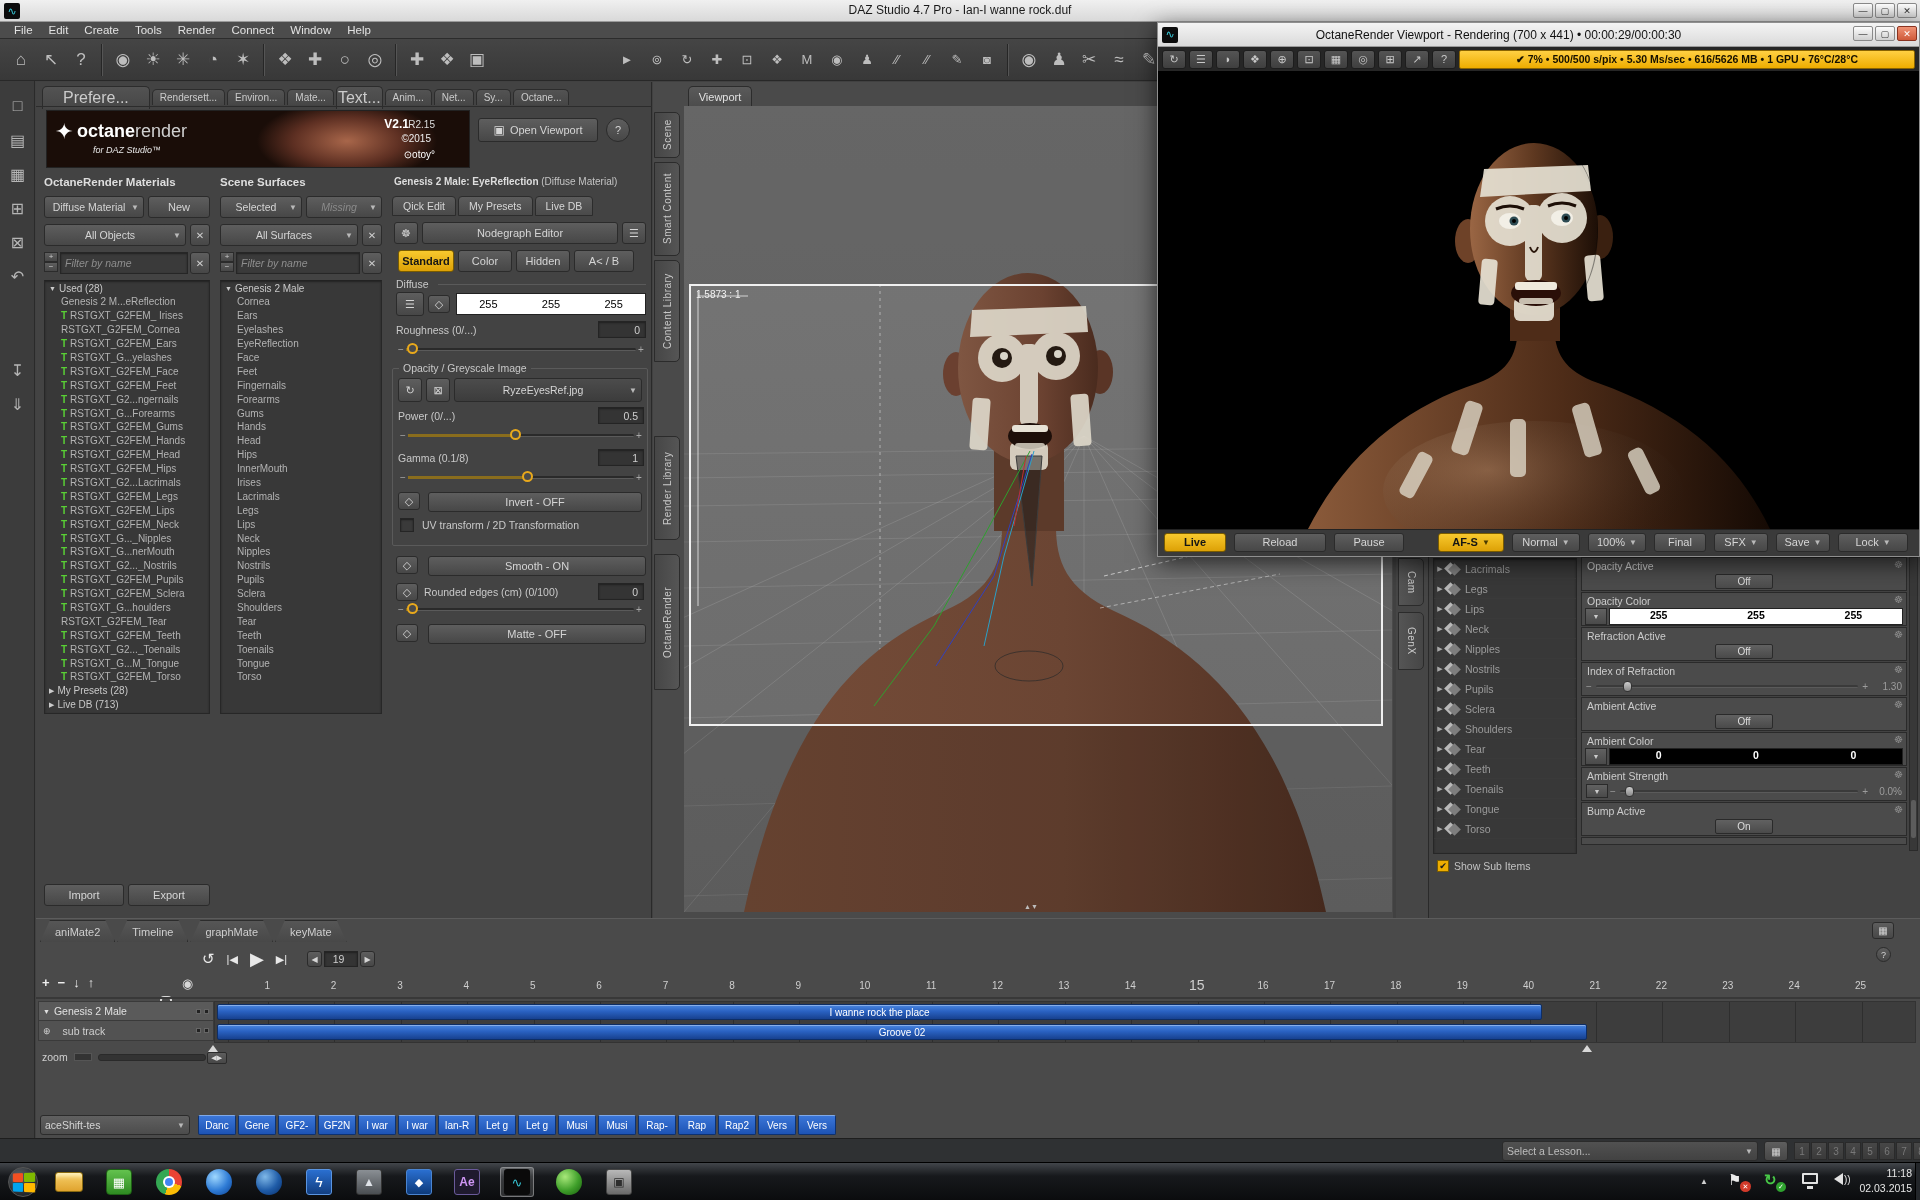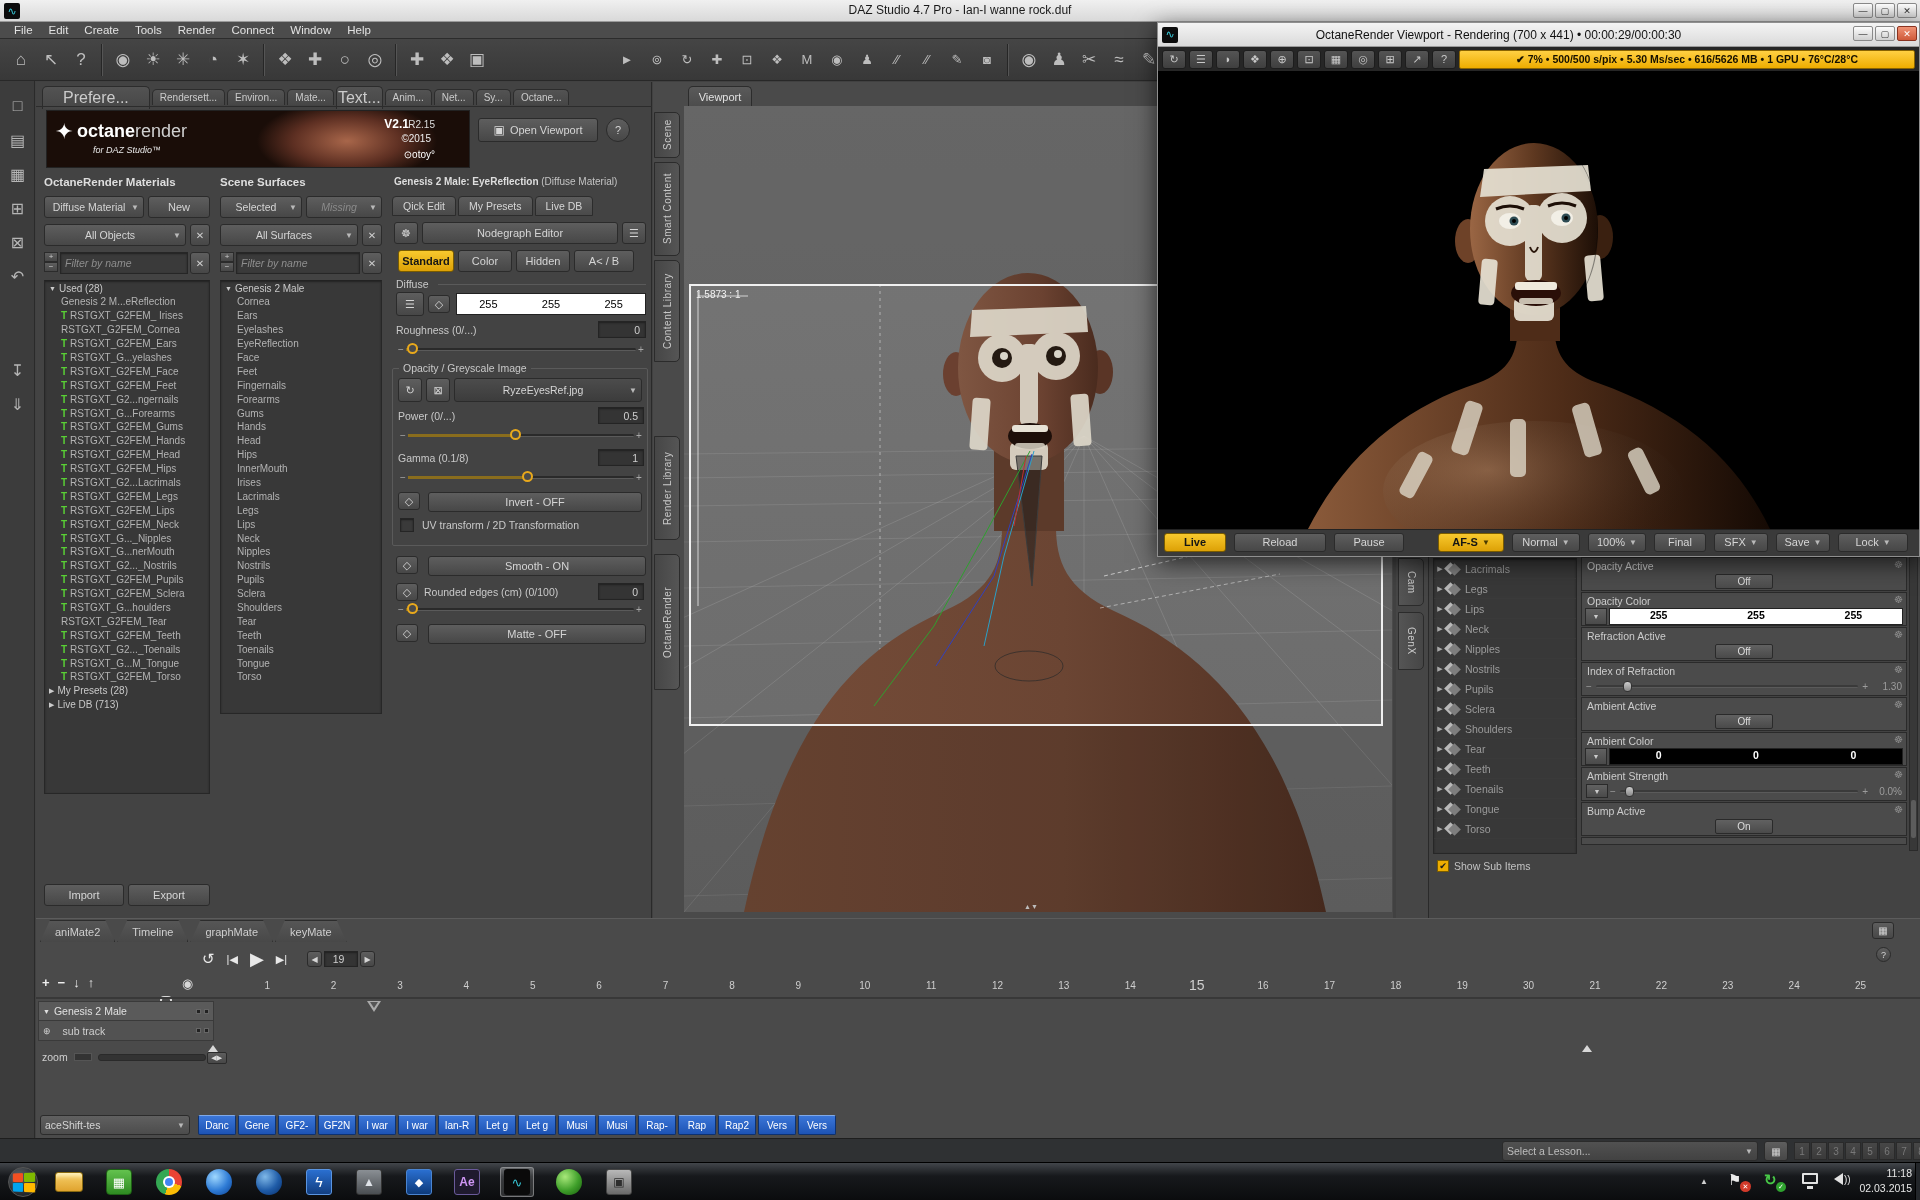--- a/index.html
+++ b/index.html
@@ -240,21 +240,21 @@
     <span class="xbtn">✕</span>
   </div>
 <div class="abs stepper" style="left:44px;top:252px;">
     <span>+</span>
     <span>−</span>
   </div>
 <input class="abs inp" style="left: 60px; top: 252px; width: 128px; height: 22px;" placeholder="Filter by name">
 <div class="abs btn" style="left:190px;top:252px;width:20px;height:22px;">
     <span class="xbtn">✕</span>
   </div>
-<div class="abs well" style="left:44px;top:280px;width:166px;height:514px;overflow:hidden;">
+<div class="abs well" style="left:44px;top:280px;width:166px;height:434px;overflow:hidden;">
   <div class="grow">
       <span class="ar">▼</span>
       <span>Used (28)</span>
     </div>
   <div>
 
   <div class="lrow ind">
         <span>Genesis 2 M...eReflection</span>
       </div>
       <div class="lrow ind">
@@ -1021,21 +1021,21 @@
       <span style="width:66.4px;text-align:center;font-size:10px;color:#cfcfcf;">10</span>
       <span style="width:66.4px;text-align:center;font-size:10px;color:#cfcfcf;">11</span>
       <span style="width:66.4px;text-align:center;font-size:10px;color:#cfcfcf;">12</span>
       <span style="width:66.4px;text-align:center;font-size:10px;color:#cfcfcf;">13</span>
       <span style="width:66.4px;text-align:center;font-size:10px;color:#cfcfcf;">14</span>
       <span style="width:66.4px;text-align:center;font-size:14px;color:#cfcfcf;">15</span>
       <span style="width:66.4px;text-align:center;font-size:10px;color:#cfcfcf;">16</span>
       <span style="width:66.4px;text-align:center;font-size:10px;color:#cfcfcf;">17</span>
       <span style="width:66.4px;text-align:center;font-size:10px;color:#cfcfcf;">18</span>
       <span style="width:66.4px;text-align:center;font-size:10px;color:#cfcfcf;">19</span>
-      <span style="width:66.4px;text-align:center;font-size:10px;color:#cfcfcf;">30</span>
+      <span style="width:66.4px;text-align:center;font-size:10px;color:#cfcfcf;">40</span>
       <span style="width:66.4px;text-align:center;font-size:10px;color:#cfcfcf;">21</span>
       <span style="width:66.4px;text-align:center;font-size:10px;color:#cfcfcf;">22</span>
       <span style="width:66.4px;text-align:center;font-size:10px;color:#cfcfcf;">23</span>
       <span style="width:66.4px;text-align:center;font-size:10px;color:#cfcfcf;">24</span>
       <span style="width:66.4px;text-align:center;font-size:10px;color:#cfcfcf;">25</span>
     </div>
   <div class="abs tri-down" style="left:331px;top:58px;"></div>
   <div class="abs" style="left:0;top:78px;width:1884px;height:2px;background:#383838;"></div>
   
   <div class="abs" style="left:2px;top:82px;width:176px;">
@@ -1044,20 +1044,24 @@
       <span style="flex:1;">Genesis 2 Male</span>
         <span class="sqm"></span>
         <span class="sqm" style="margin-right:4px;"></span>
     </div>
     <div class="flex" style="height:20px;background:#525252;border:1px solid #3a3a3a;border-top:none;font-size:10.5px;color:#cfcfcf;padding-left:4px;">
       <span style="font-size:9px;margin-right:4px;">⊕</span>
       <span style="flex:1;padding-left:8px;">sub track</span>
         <span class="sqm"></span>
         <span class="sqm" style="margin-right:4px;"></span>
     </div>
+  </div>
+  <div class="abs" style="left:178px;top:82px;width:1702px;height:42px;background:#3d3d3d;border:1px solid #333;background-image:repeating-linear-gradient(90deg,rgba(0,0,0,.25) 0 1px,transparent 1px 66.4px);background-position:53px 0;">
+    <div class="clip" style="left:2px;width:1325px;">I wanne rock the place</div>
+    <div class="clip" style="left:2px;top:22px;width:1370px;">Groove 02</div>
   </div>
   <div class="abs upmark" style="left:172px;top:126px;"></div>
   <div class="abs upmark" style="left:1546px;top:126px;"></div>
   
   <div class="abs flex" style="left:6px;top:132px;gap:6px;">
     <span style="font-size:10.5px;color:#cfcfcf;">zoom</span>
     <span style="width:18px;height:8px;background:#333;border:1px solid #555;"></span>
     <span style="width:108px;height:7px;background:#333;border:1px solid #2a2a2a;border-radius:3px;position:relative;">
       <span style="position:absolute;right:-22px;top:-3px;width:20px;height:12px;background:linear-gradient(#5e5e5e,#474747);border:1px solid #2b2b2b;border-radius:2px;color:#ddd;font-size:7px;display:flex;align-items:center;justify-content:center;">◀▶</span>
     </span>

